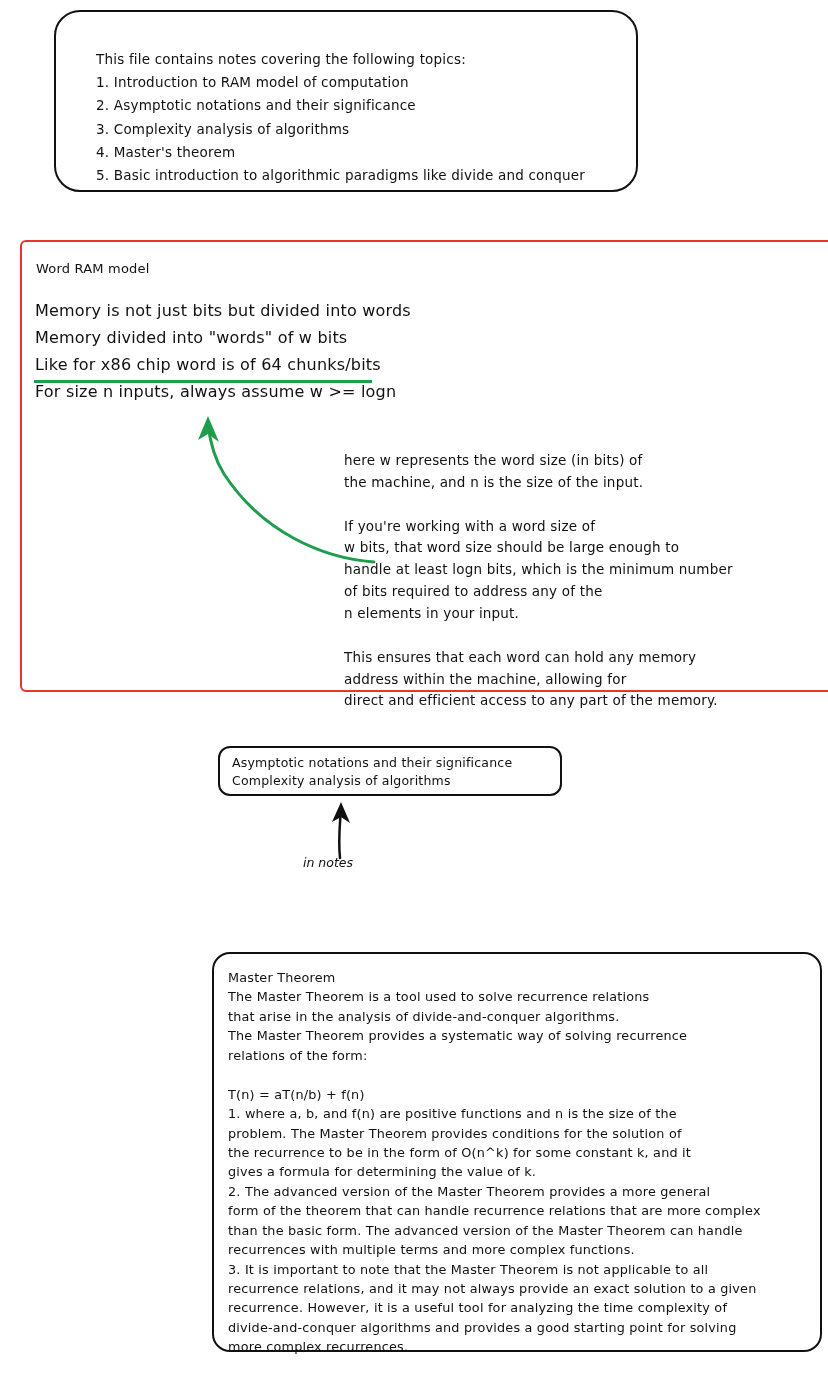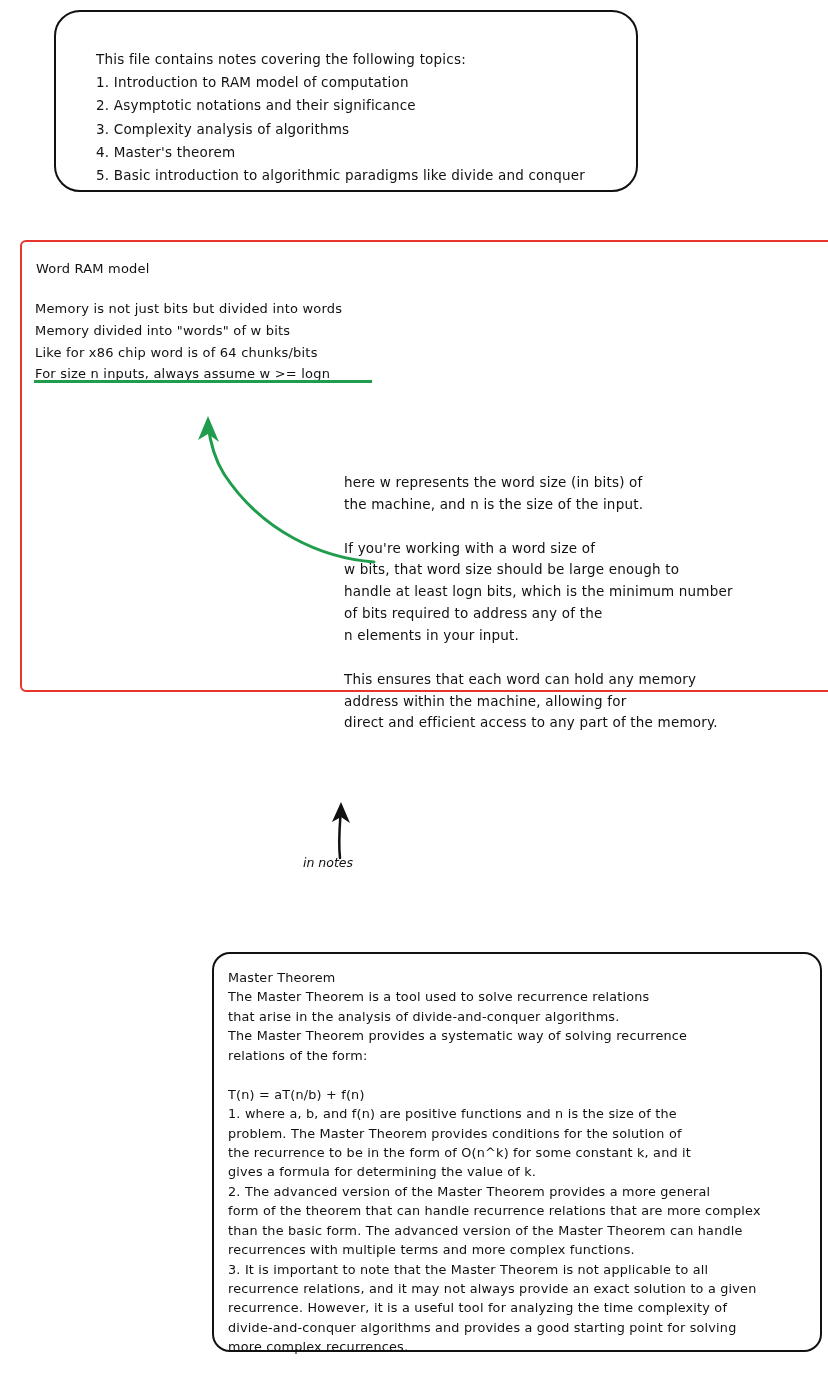--- a/index.html
+++ b/index.html
@@ -70,38 +70,37 @@
   #word-ram-title {
     position: absolute;
     left: 14px;
     top: 18px;
     font-size: 13px;
   }
   #word-ram-body {
     position: absolute;
     left: 13px;
     top: 56px;
-    font-size: 13px;
+    font-size: 16px;
     line-height: 1.68;
   }
   #underline {
     position: absolute;
     left: 12px;
     top: 138px;
     width: 338px;
     height: 2.5px;
     background: #1f9d4d;
   }
   #explain-text {
     position: absolute;
     left: 322px;
     top: 208px;
     font-size: 13.5px;
     line-height: 1.62;
-    margin-top: 22px;
   }
   #arrow-svg {
     position: absolute;
     left: 120px;
     top: 130px;
     width: 240px;
     height: 200px;
     pointer-events: none;
   }
 
@@ -187,20 +186,24 @@
 w bits, that word size should be large enough to
 handle at least logn bits, which is the minimum number
 of bits required to address any of the
 n elements in your input.
 
 This ensures that each word can hold any memory
 address within the machine, allowing for
 direct and efficient access to any part of the memory.</div>
   </div>
 
+  <div class="node" id="notes-card">
+    <div class="text-block">Asymptotic notations and their significance
+Complexity analysis of algorithms</div>
+  </div>
 
   <svg id="in-notes-arrow" viewBox="0 0 80 60">
     <path d="M 40 58 C 38 40, 40 24, 41 8" fill="none" stroke="#111111" stroke-width="2.5" stroke-linecap="round"></path>
     <path d="M 41 2 L 32 22 L 41 17 L 50 23 Z" fill="#111111"></path>
   </svg>
   <div id="in-notes-label">in notes</div>
 
   <div class="node rounded-box" id="master-card">
     <div class="text-block">Master Theorem
 The Master Theorem is a tool used to solve recurrence relations

